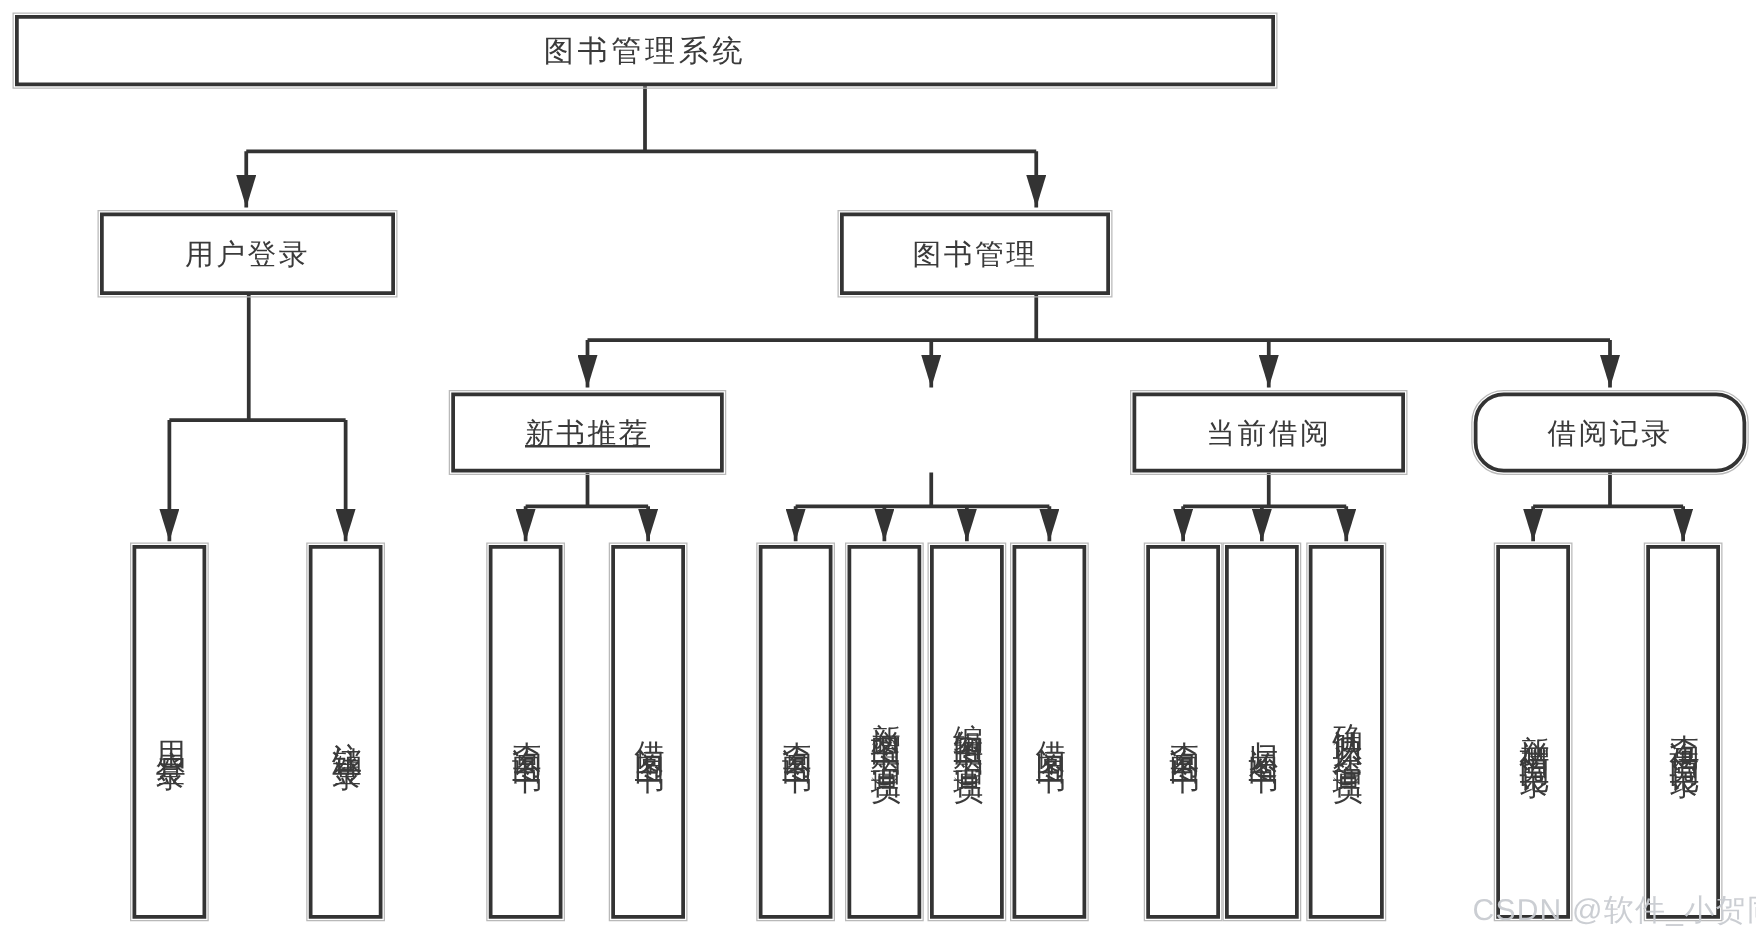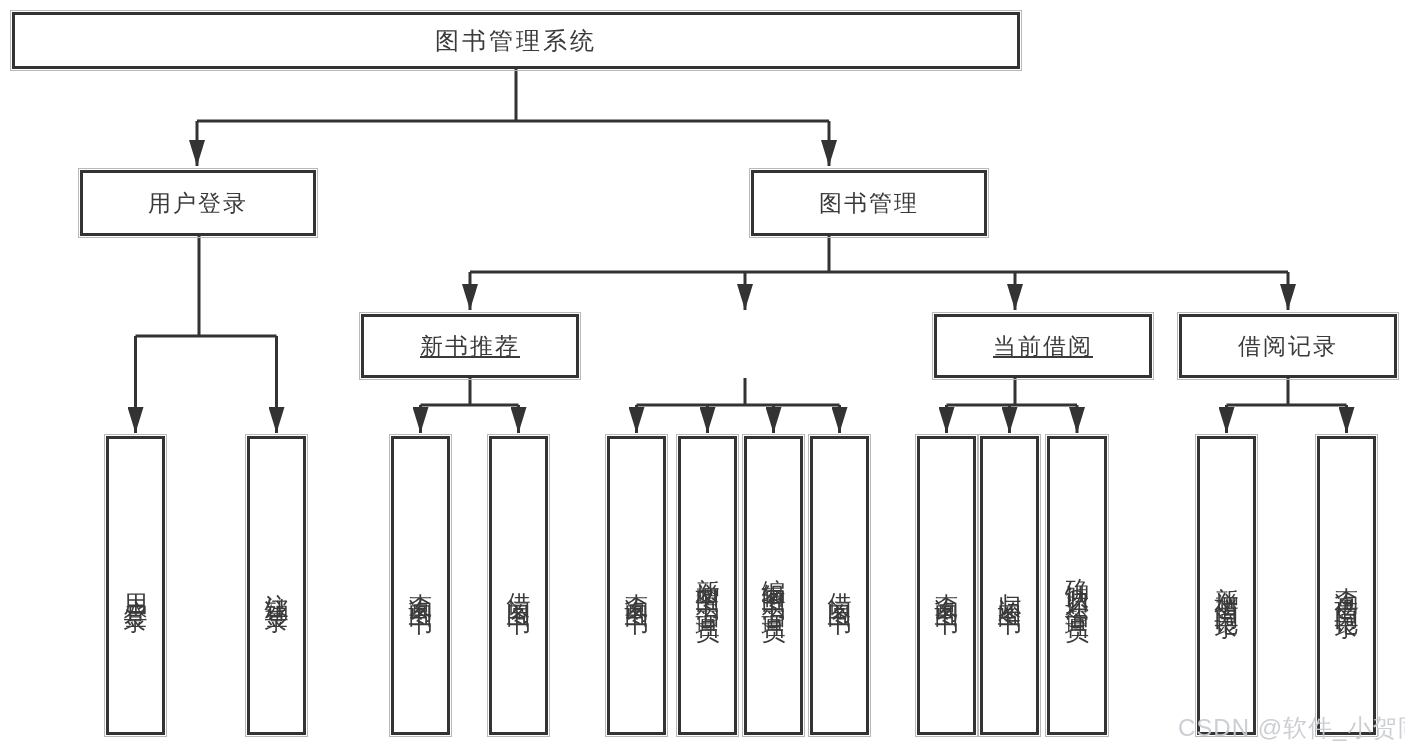--- a/index.html
+++ b/index.html
@@ -92,25 +92,25 @@
     <line x1="1077" y1="405" x2="1077" y2="433" marker-end="url(#arw)"></line>
 
     <path d="M1288 378 L1288 405 M1226.5 405 L1346.5 405"></path>
     <line x1="1226.5" y1="405" x2="1226.5" y2="433" marker-end="url(#arw)"></line>
     <line x1="1346.5" y1="405" x2="1346.5" y2="433" marker-end="url(#arw)"></line>
   </svg>
 
   <div class="box h title" style="left:12px;top:12px;width:1008px;height:57px;">图书管理系统</div>
 
   <div class="box h" style="left:80px;top:170px;width:236px;height:66px;">用户登录</div>
-  <div class="box h" style="left:751px;top:170px;width:236px;height:66px;">图书管理</div>
+  <div class="box h" style="left:672px;top:170px;width:216px;height:66px;">图书管理</div>
 
   <div class="box h" style="left:361px;top:314px;width:218px;height:64px;text-decoration:underline;">新书推荐</div>
-  <div class="box h" style="left:934px;top:314px;width:218px;height:64px;text-decoration:underline;">当前借阅</div>
-  <div class="box h" style="left:1179px;top:314px;width:218px;height:64px;">借阅记录</div>
+  <div class="box h" style="left:906px;top:314px;width:218px;height:64px;">当前借阅</div>
+  <div class="box h" style="left:1179px;top:314px;width:218px;height:64px;border-radius:24px;">借阅记录</div>
 
   <div class="box v" style="left:106px;top:436px;width:59px;height:299px;">用户登录</div>
   <div class="box v" style="left:247px;top:436px;width:59px;height:299px;">注销登录</div>
 
   <div class="box v" style="left:391px;top:436px;width:59px;height:299px;">查询图书</div>
   <div class="box v" style="left:489px;top:436px;width:59px;height:299px;">借阅图书</div>
 
   <div class="box v" style="left:607px;top:436px;width:59px;height:299px;">查询图书</div>
   <div class="box v" style="left:678px;top:436px;width:59px;height:299px;">新增图书（管理员）</div>
   <div class="box v" style="left:744px;top:436px;width:59px;height:299px;">编辑图书（管理员）</div>

